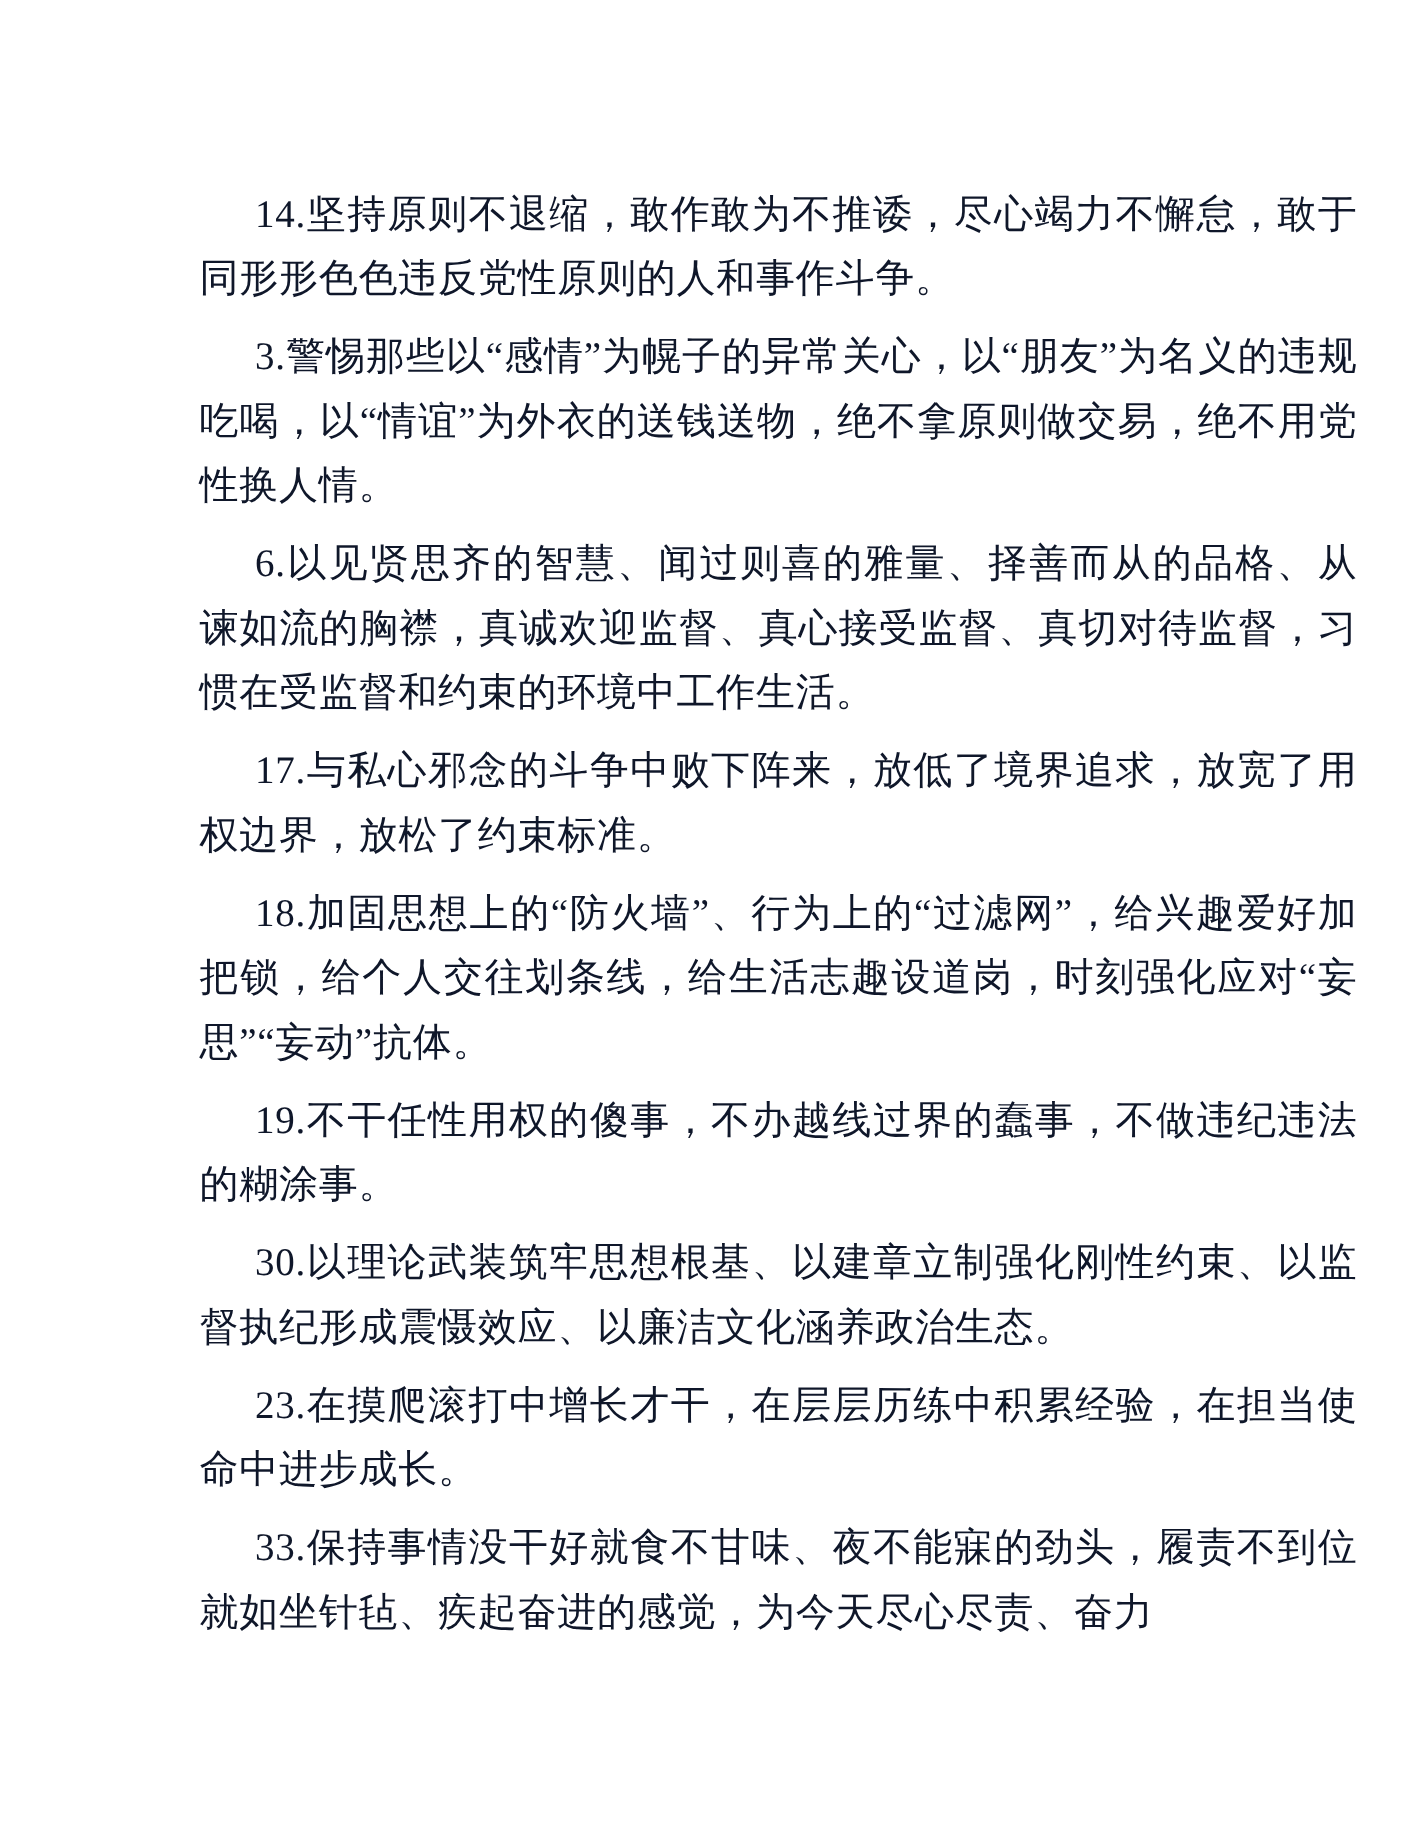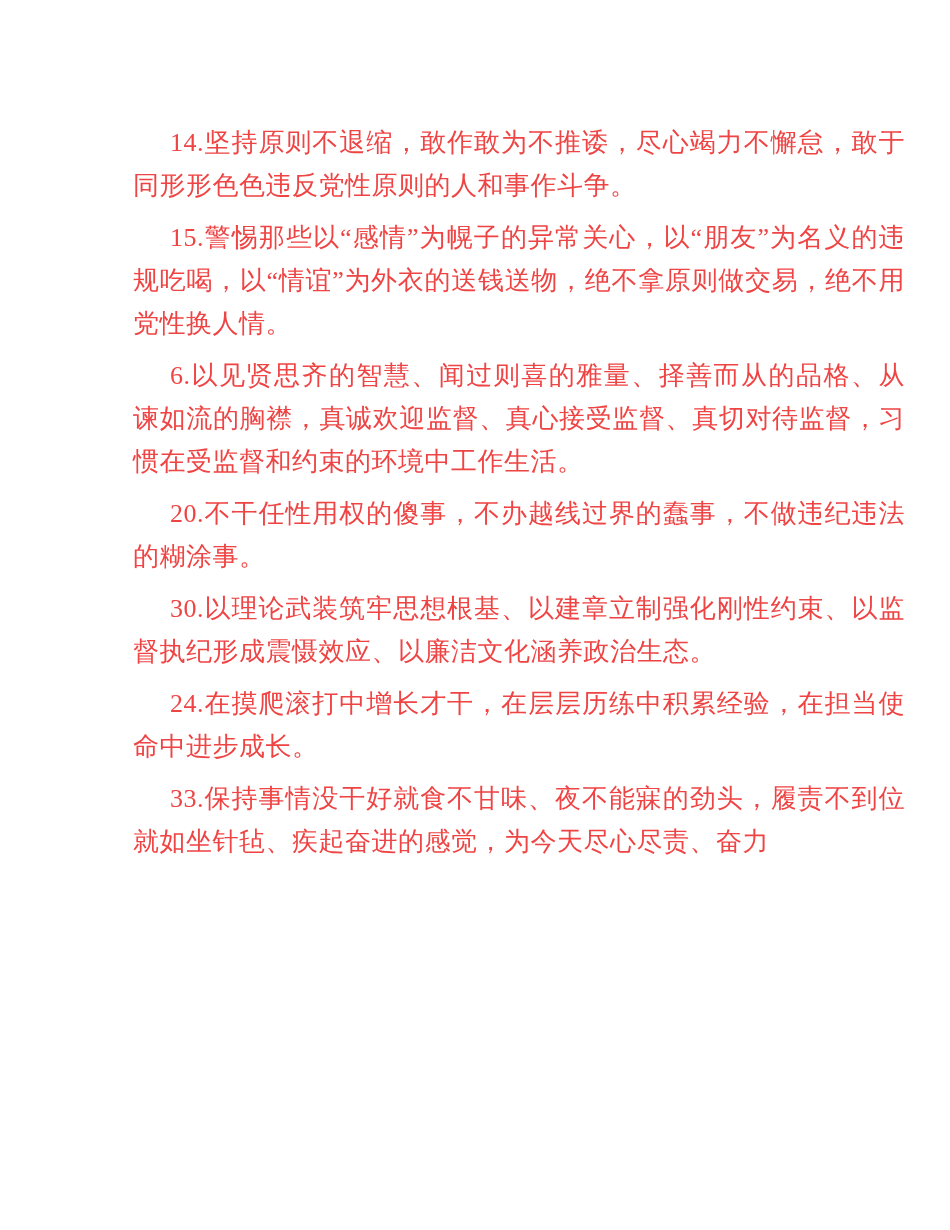--- a/index.html
+++ b/index.html
@@ -17,35 +17,37 @@
     width: 950px;
     height: 1230px;
     background: #ffffff;
     padding: 121px 45px 0 133px;
   }
   .doc-paragraph {
     margin: 0 0 9px 0;
     font-family: "Liberation Serif", "DejaVu Serif", serif;
     font-size: 26px;
     line-height: 43px;
-    color: #ef4444;
+    color: #0f172a;
     text-align: justify;
     text-justify: inter-character;
     text-indent: 37px;
     letter-spacing: 0.5px;
     word-break: break-all;
   }
   .doc-paragraph:last-child {
     margin-bottom: 0;
   }
 </style>
 </head>
 <body>
 
 <div class="page">
   <p class="doc-paragraph">14.坚持原则不退缩，敢作敢为不推诿，尽心竭力不懈怠，敢于同形形色色违反党性原则的人和事作斗争。</p>
-  <p class="doc-paragraph">15.警惕那些以“感情”为幌子的异常关心，以“朋友”为名义的违规吃喝，以“情谊”为外衣的送钱送物，绝不拿原则做交易，绝不用党性换人情。</p>
+  <p class="doc-paragraph">3.警惕那些以“感情”为幌子的异常关心，以“朋友”为名义的违规吃喝，以“情谊”为外衣的送钱送物，绝不拿原则做交易，绝不用党性换人情。</p>
   <p class="doc-paragraph">6.以见贤思齐的智慧、闻过则喜的雅量、择善而从的品格、从谏如流的胸襟，真诚欢迎监督、真心接受监督、真切对待监督，习惯在受监督和约束的环境中工作生活。</p>
-  <p class="doc-paragraph">20.不干任性用权的傻事，不办越线过界的蠢事，不做违纪违法的糊涂事。</p>
+  <p class="doc-paragraph">17.与私心邪念的斗争中败下阵来，放低了境界追求，放宽了用权边界，放松了约束标准。</p>
+  <p class="doc-paragraph">18.加固思想上的“防火墙”、行为上的“过滤网”，给兴趣爱好加把锁，给个人交往划条线，给生活志趣设道岗，时刻强化应对“妄思”“妄动”抗体。</p>
+  <p class="doc-paragraph">19.不干任性用权的傻事，不办越线过界的蠢事，不做违纪违法的糊涂事。</p>
   <p class="doc-paragraph">30.以理论武装筑牢思想根基、以建章立制强化刚性约束、以监督执纪形成震慑效应、以廉洁文化涵养政治生态。</p>
-  <p class="doc-paragraph">24.在摸爬滚打中增长才干，在层层历练中积累经验，在担当使命中进步成长。</p>
+  <p class="doc-paragraph">23.在摸爬滚打中增长才干，在层层历练中积累经验，在担当使命中进步成长。</p>
   <p class="doc-paragraph">33.保持事情没干好就食不甘味、夜不能寐的劲头，履责不到位就如坐针毡、疾起奋进的感觉，为今天尽心尽责、奋力</p>
 </div>
 
 </body></html>

